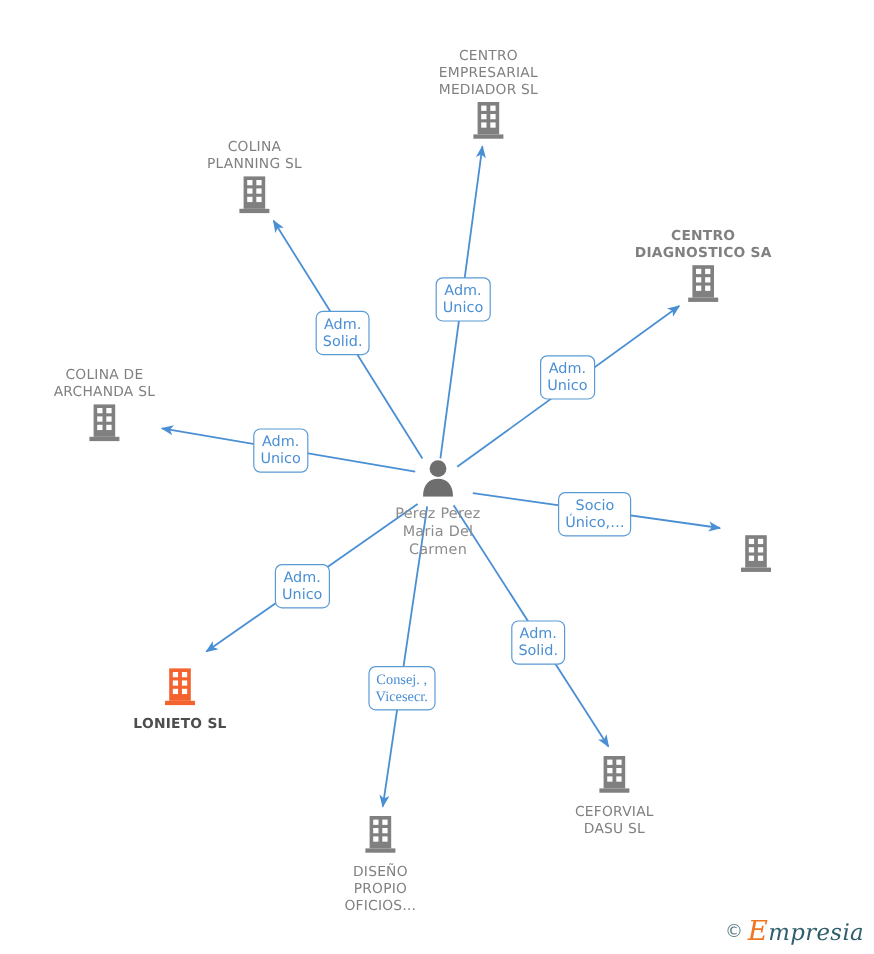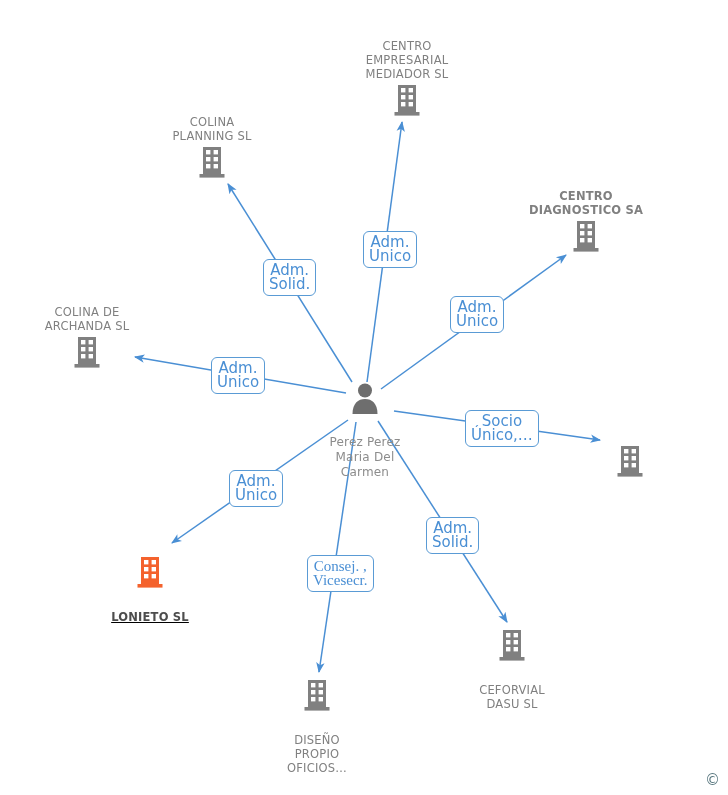--- a/index.html
+++ b/index.html
@@ -33,41 +33,41 @@
   }
   .node .glyph svg{display:inline-block;vertical-align:top;}
   .node .caption{
     display:block;
     font-size:11.5px;
     color:#808080;
     letter-spacing:.2px;
     white-space:pre-line;
   }
   .node.label-above .caption{margin-bottom:3px;}
-  .node.label-below .caption{margin-top:21px;}
+  .node.label-below .caption{margin-top:7px;}
   .node.highlight .caption{
     color:#4d4d4d;
     font-weight:bold;
     font-size:11.5px;
   }
   .node.person .caption{
     color:#8c8c8c;
     font-size:12px;
     line-height:15px;
   }
 
   
   .edge-label{
     position:absolute;
     box-sizing:border-box;
     border:1.4px solid #5a9bd5;
     border-radius:6px;
     background:#ffffff;
     color:#4a8fd4;
-    font-size:15px;
+    font-size:12px;
     line-height:14px;
     text-align:center;
     padding:3px 5px 4px;
     white-space:pre-line;
     box-shadow:0 0 0 0 transparent;
   }
 
   
   #watermark{
     position:absolute;
@@ -177,21 +177,21 @@
             <rect x="6" y="1" width="18" height="27" fill="#808080"></rect>
             <rect x="2.5" y="28" width="25" height="3.6" fill="#808080"></rect>
             <rect x="9" y="4" width="4.4" height="4.4" fill="#ffffff"></rect>
             <rect x="16.6" y="4" width="4.4" height="4.4" fill="#ffffff"></rect>
             <rect x="9" y="11" width="4.4" height="4.4" fill="#ffffff"></rect>
             <rect x="16.6" y="11" width="4.4" height="4.4" fill="#ffffff"></rect>
             <rect x="9" y="18" width="4.4" height="4.4" fill="#ffffff"></rect>
             <rect x="16.6" y="18" width="4.4" height="4.4" fill="#ffffff"></rect>
           </svg></span>
       </div>
-      <div class="node label-below highlight" style="left: 150px; top: 555.5px; text-decoration: underline;">
+      <div class="node label-below highlight" style="left: 150px; top: 555.5px;">
         <span class="glyph"><svg width="30" height="33" viewBox="0 0 30 33" xmlns="http://www.w3.org/2000/svg">
             <rect x="6" y="1" width="18" height="27" fill="#f4622d"></rect>
             <rect x="2.5" y="28" width="25" height="3.6" fill="#f4622d"></rect>
             <rect x="9" y="4" width="4.4" height="4.4" fill="#ffffff"></rect>
             <rect x="16.6" y="4" width="4.4" height="4.4" fill="#ffffff"></rect>
             <rect x="9" y="11" width="4.4" height="4.4" fill="#ffffff"></rect>
             <rect x="16.6" y="11" width="4.4" height="4.4" fill="#ffffff"></rect>
             <rect x="9" y="18" width="4.4" height="4.4" fill="#ffffff"></rect>
             <rect x="16.6" y="18" width="4.4" height="4.4" fill="#ffffff"></rect>
           </svg></span>
@@ -251,15 +251,16 @@
       <div class="edge-label" style="left: 229px; top: 470px;">Adm.
 Unico</div>
       <div class="edge-label" style="left: 307px; top: 555px; font-family: Liberation Serif, serif;">Consej. ,
 Vicesecr.</div>
       <div class="edge-label" style="left: 426px; top: 517px;">Adm.
 Solid.</div>
     </div>
 
   <div id="watermark">
     <span class="copy">©</span>
+    <span class="brand"><span class="cap">E</span><span>mpresia</span></span>
   </div>
 
 </div>
 
 </body></html>

